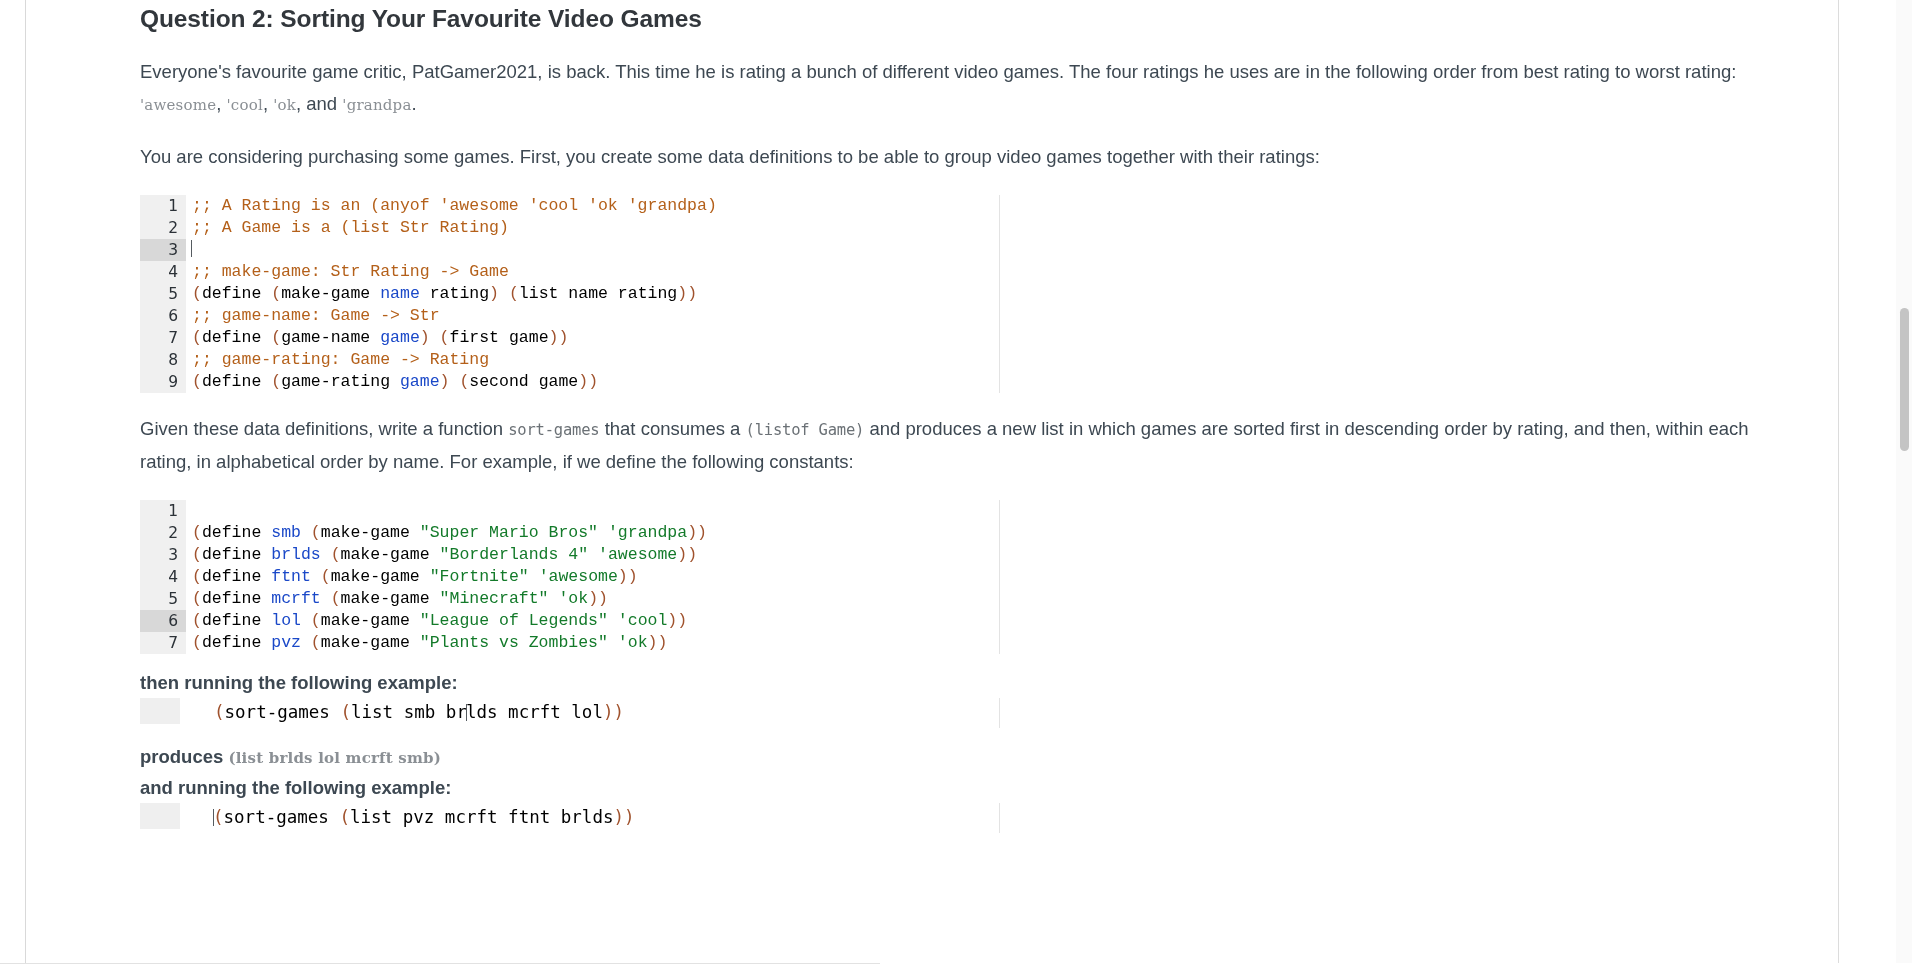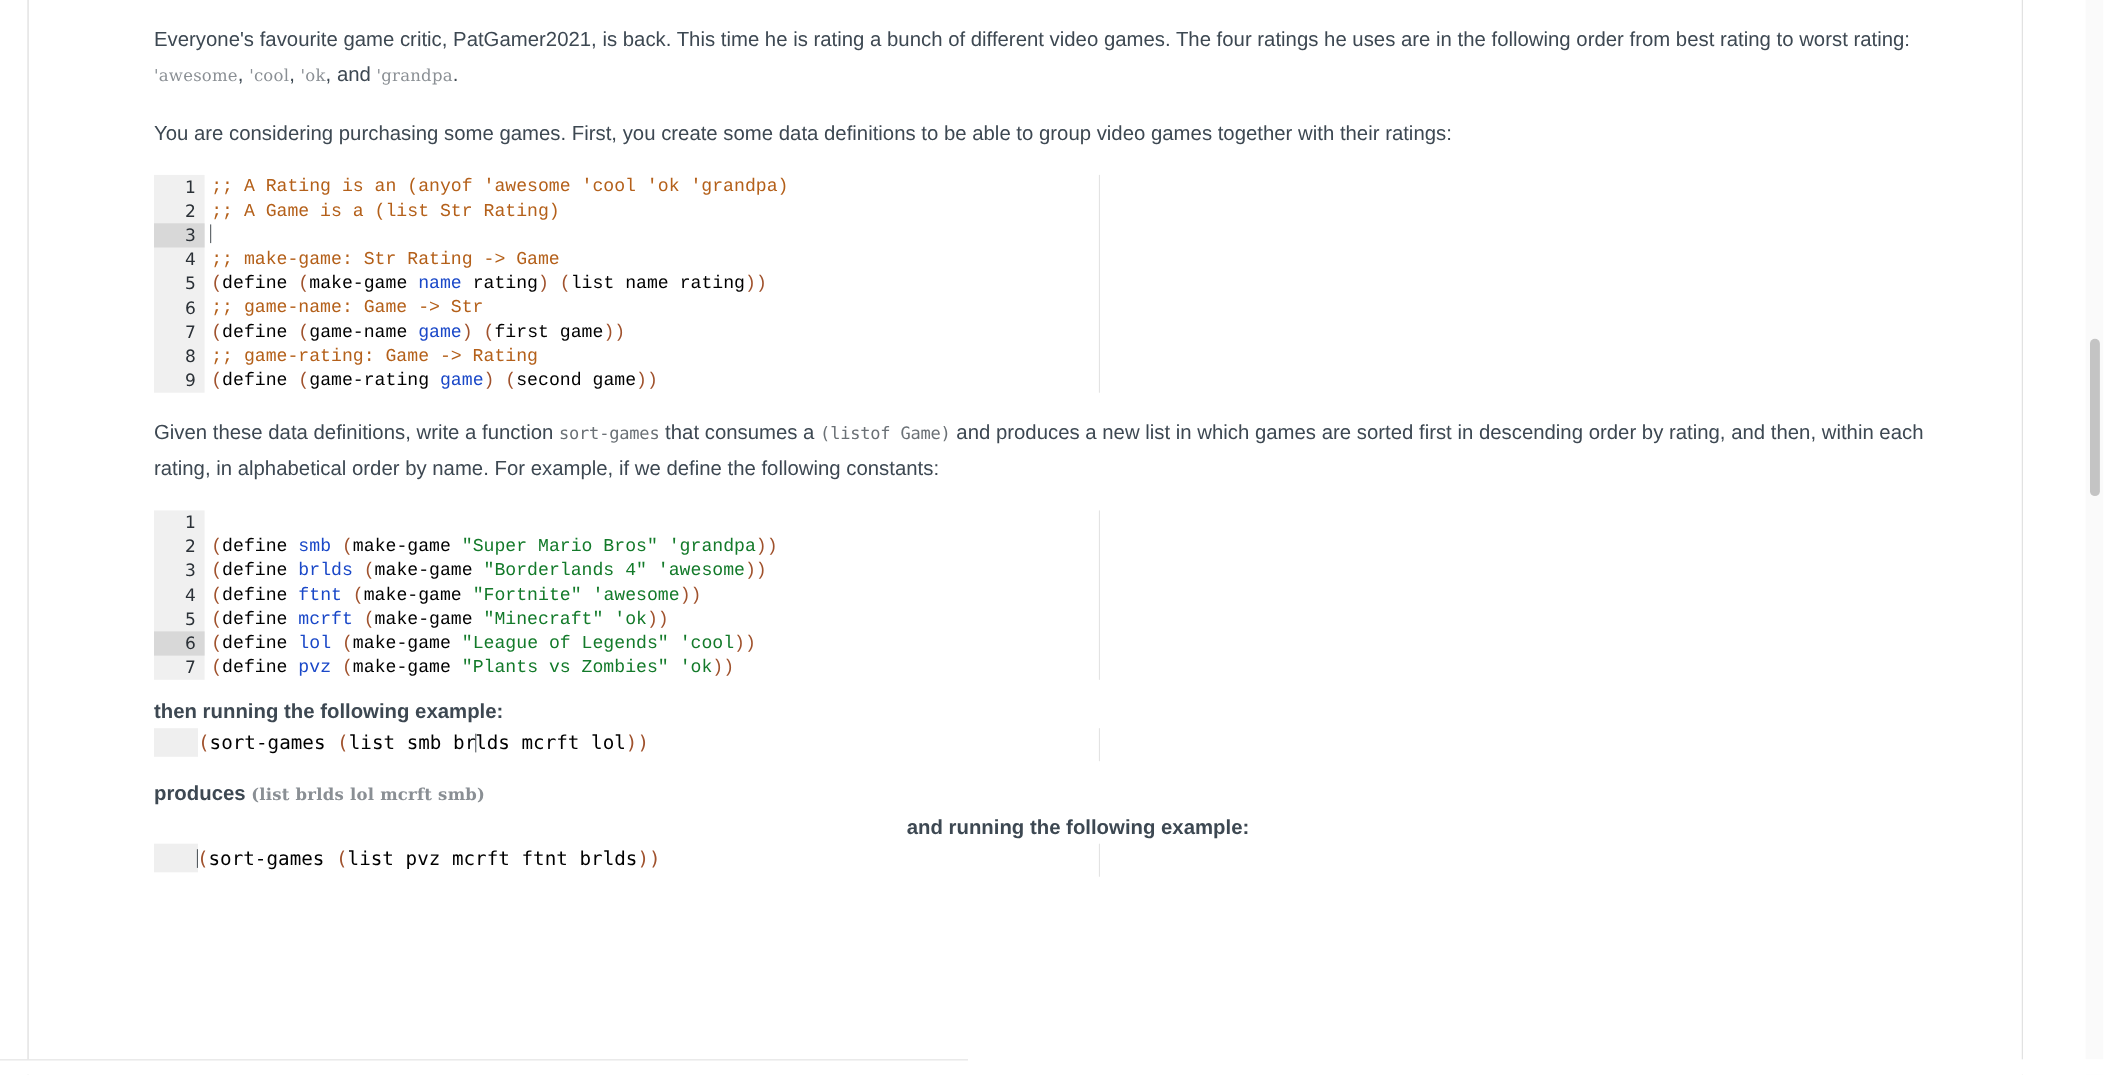--- a/index.html
+++ b/index.html
@@ -202,40 +202,42 @@
     width: 40px; height: 26px;
     background: #efefef;
   }
   .exline .src {
     position: absolute;
     left: 40px;
     top: 0;
     line-height: 28px;
     font-size: 17.5px;
     white-space: pre;
+    padding-left: 34px;
   }
 
   p.prod {
     font-size: 18.5px;
     line-height: 26px;
     margin: 16px 0 0 0;
     color: #3d4852;
     font-weight: bold;
   }
-  p.prod.nogap { margin-top: 4px; text-align: center; }
+  p.prod.nogap { margin-top: 4px; }
 </style>
 </head>
 <body>
 
 <div id="page">
 
   <div class="left-rule"></div>
 
   <div class="content">
 
+    <h1 class="qtitle">Question 2: Sorting Your Favourite Video Games</h1>
 
     <p class="body"><span>Everyone's favourite game critic, PatGamer2021, is back. This time he is rating a bunch of different video games. The four ratings he uses are in the following order from best rating to worst rating: </span><code class="inl">'awesome</code><span>, </span><code class="inl">'cool</code><span>, </span><code class="inl">'ok</code><span>, and </span><code class="inl">'grandpa</code><span>.</span></p>
 
     <p class="body">You are considering purchasing some games. First, you create some data definitions to be able to group video games together with their ratings:</p>
 
     <div class="codeblock" id="cb1">
       <div class="gutter-bg"></div>
     <div class="crow"><span class="ln">1</span><span class="src"><span class="t-comment">;; A Rating is an (anyof 'awesome 'cool 'ok 'grandpa)</span></span></div>
         <div class="crow"><span class="ln">2</span><span class="src"><span class="t-comment">;; A Game is a (list Str Rating)</span></span></div>
         <div class="crow active"><span class="ln">3</span><span class="src"><span class="caret"></span></span></div>

